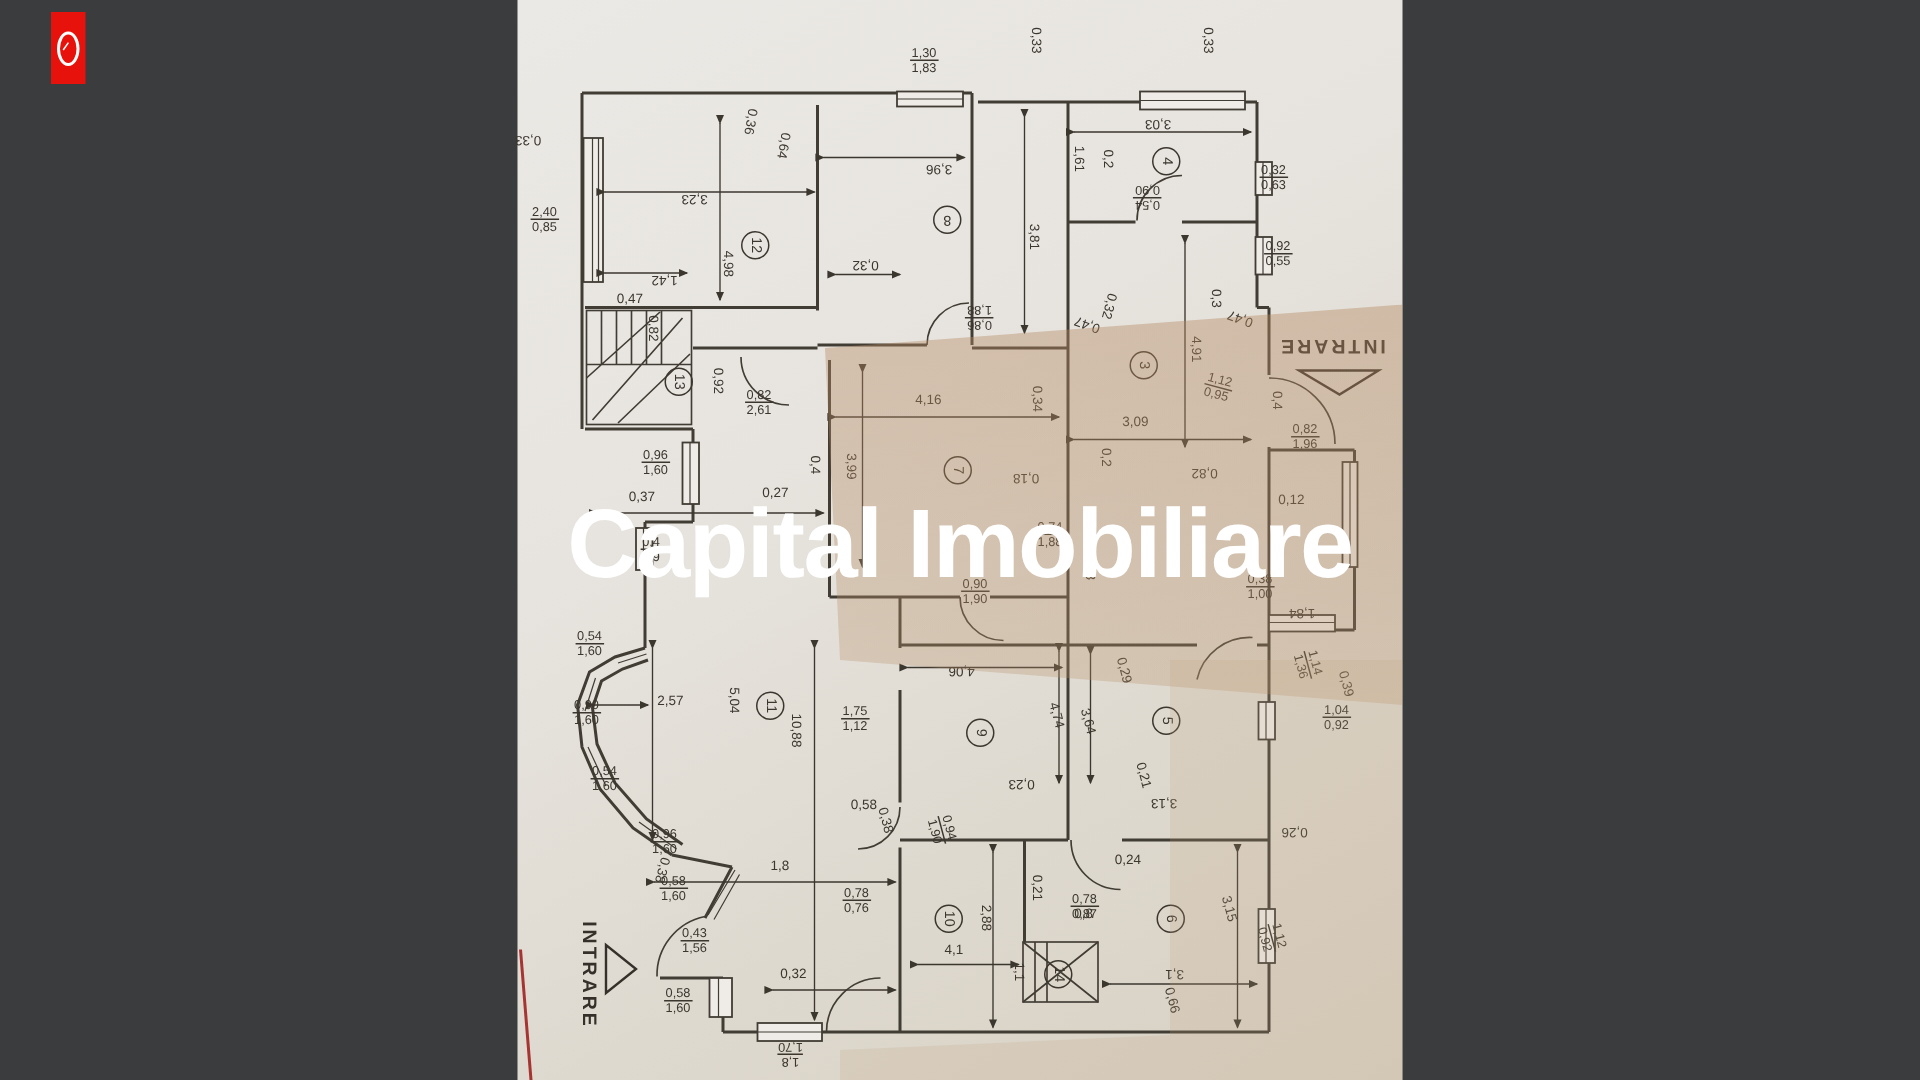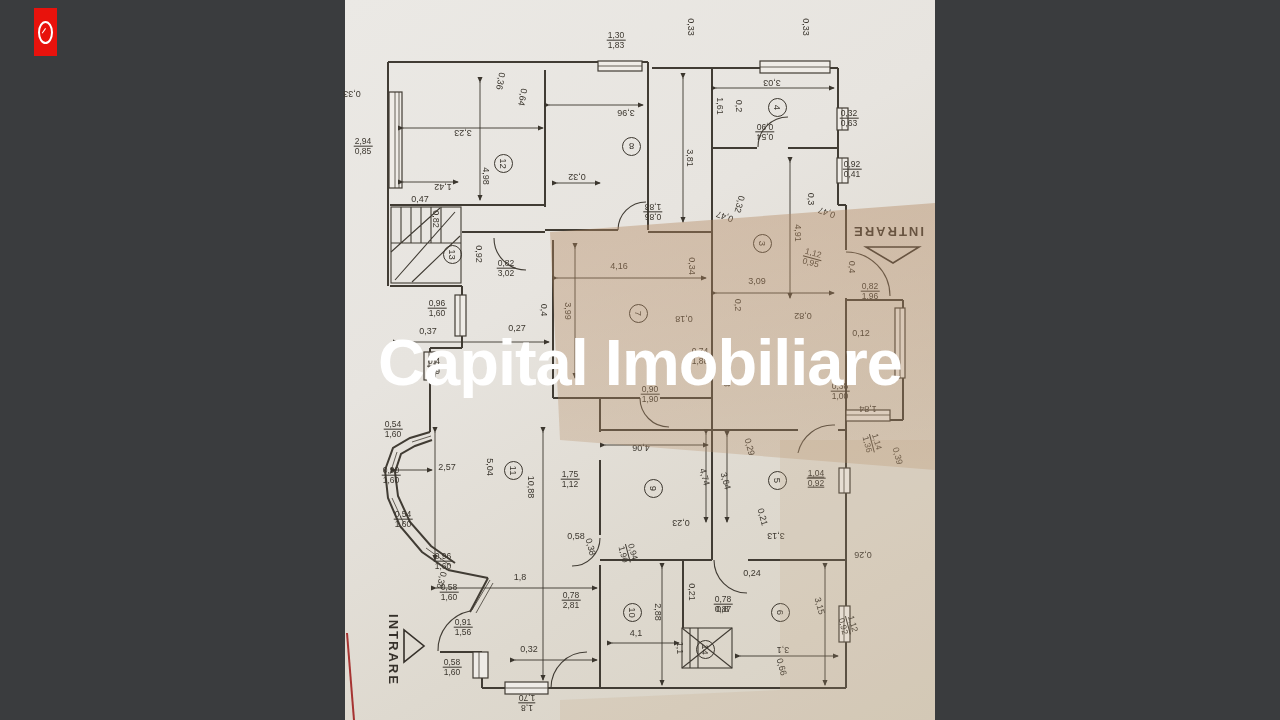--- a/index.html
+++ b/index.html
@@ -169,21 +169,21 @@
 
   <polygon points="866,247 919,247 893,263" fill="none" stroke="#35302a" stroke-width="1.6"></polygon>
   <polygon points="404,630 404,662 424,646" fill="none" stroke="#35302a" stroke-width="1.6"></polygon>
 
   <path d="M347,633 L354,720" stroke="#a63432" stroke-width="2" fill="none"></path>
 </svg>
 
 <div class="labels" id="labels">
     <div class="dim" style="left: 352px; top: 93px; transform: translate(-50%, -50%) rotate(180deg);">0,33</div>
     <div class="dim" style="left: 363px; top: 146px; transform: translate(-50%, -50%) rotate(0deg);">
-      <span class="nu">2,94</span>
+      <span class="nu">2,40</span>
       <span class="de">0,85</span>
     </div>
     <div class="dim" style="left: 690px; top: 27px; transform: translate(-50%, -50%) rotate(90deg);">0,33</div>
     <div class="dim" style="left: 616px; top: 40px; transform: translate(-50%, -50%) rotate(0deg);">
       <span class="nu">1,30</span>
       <span class="de">1,83</span>
     </div>
     <div class="dim" style="left: 805px; top: 27px; transform: translate(-50%, -50%) rotate(90deg);">0,33</div>
     <div class="dim" style="left: 500px; top: 81px; transform: translate(-50%, -50%) rotate(100deg);">0,36</div>
     <div class="dim" style="left: 522px; top: 97px; transform: translate(-50%, -50%) rotate(100deg);">0,64</div>
@@ -201,41 +201,41 @@
       <span class="de">0,63</span>
     </div>
     <div class="dim" style="left: 689px; top: 158px; transform: translate(-50%, -50%) rotate(90deg);">3,81</div>
     <div class="dim" style="left: 485px; top: 176px; transform: translate(-50%, -50%) rotate(90deg);">4,98</div>
     <div class="dim" style="left: 443px; top: 186px; transform: translate(-50%, -50%) rotate(180deg);">1,42</div>
     <div class="dim" style="left: 420px; top: 200px; transform: translate(-50%, -50%) rotate(0deg);">0,47</div>
     <div class="dim" style="left: 435px; top: 219px; transform: translate(-50%, -50%) rotate(90deg);">0,82</div>
     <div class="dim" style="left: 577px; top: 176px; transform: translate(-50%, -50%) rotate(180deg);">0,32</div>
     <div class="dim" style="left: 852px; top: 169px; transform: translate(-50%, -50%) rotate(0deg);">
       <span class="nu">0,92</span>
-      <span class="de">0,41</span>
+      <span class="de">0,55</span>
     </div>
     <div class="dim" style="left: 653px; top: 212px; transform: translate(-50%, -50%) rotate(180deg);">
       <span class="nu">0,86</span>
       <span class="de">1,88</span>
     </div>
     <div class="dim" style="left: 725px; top: 216px; transform: translate(-50%, -50%) rotate(200deg);">0,47</div>
     <div class="dim" style="left: 739px; top: 204px; transform: translate(-50%, -50%) rotate(105deg);">0,32</div>
     <div class="dim" style="left: 810px; top: 199px; transform: translate(-50%, -50%) rotate(90deg);">0,3</div>
     <div class="dim" style="left: 827px; top: 212px; transform: translate(-50%, -50%) rotate(200deg);">0,47</div>
     <div class="dim big" style="left: 888px; top: 231px; transform: translate(-50%, -50%) rotate(180deg); font-size: 13px;">INTRARE</div>
     <div class="dim" style="left: 851px; top: 267px; transform: translate(-50%, -50%) rotate(90deg);">0,4</div>
     <div class="dim" style="left: 870px; top: 291px; transform: translate(-50%, -50%) rotate(0deg);">
       <span class="nu">0,82</span>
       <span class="de">1,96</span>
     </div>
     <div class="dim" style="left: 861px; top: 334px; transform: translate(-50%, -50%) rotate(0deg);">0,12</div>
     <div class="dim" style="left: 478px; top: 254px; transform: translate(-50%, -50%) rotate(90deg);">0,92</div>
     <div class="dim" style="left: 506px; top: 268px; transform: translate(-50%, -50%) rotate(0deg);">
       <span class="nu">0,82</span>
-      <span class="de">3,02</span>
+      <span class="de">2,61</span>
     </div>
     <div class="dim" style="left: 619px; top: 267px; transform: translate(-50%, -50%) rotate(0deg);">4,16</div>
     <div class="dim" style="left: 691px; top: 266px; transform: translate(-50%, -50%) rotate(90deg);">0,34</div>
     <div class="dim" style="left: 797px; top: 233px; transform: translate(-50%, -50%) rotate(90deg);">4,91</div>
     <div class="dim" style="left: 812px; top: 258px; transform: translate(-50%, -50%) rotate(15deg);">
       <span class="nu">1,12</span>
       <span class="de">0,95</span>
     </div>
     <div class="dim" style="left: 757px; top: 282px; transform: translate(-50%, -50%) rotate(0deg);">3,09</div>
     <div class="dim" style="left: 437px; top: 308px; transform: translate(-50%, -50%) rotate(0deg);">
@@ -284,21 +284,21 @@
     </div>
     <div class="dim" style="left: 447px; top: 468px; transform: translate(-50%, -50%) rotate(0deg);">2,57</div>
     <div class="dim" style="left: 489px; top: 467px; transform: translate(-50%, -50%) rotate(90deg);">5,04</div>
     <div class="dim" style="left: 530px; top: 487px; transform: translate(-50%, -50%) rotate(90deg);">10,88</div>
     <div class="dim" style="left: 570px; top: 479px; transform: translate(-50%, -50%) rotate(0deg);">
       <span class="nu">1,75</span>
       <span class="de">1,12</span>
     </div>
     <div class="dim" style="left: 704px; top: 477px; transform: translate(-50%, -50%) rotate(75deg);">4,74</div>
     <div class="dim" style="left: 725px; top: 481px; transform: translate(-50%, -50%) rotate(75deg);">3,64</div>
-    <div class="dim" style="left: 816px; top: 478px; transform: translate(-50%, -50%) rotate(0deg); text-decoration: underline;">
+    <div class="dim" style="left: 891px; top: 478px; transform: translate(-50%, -50%) rotate(0deg);">
       <span class="nu">1,04</span>
       <span class="de">0,92</span>
     </div>
     <div class="dim" style="left: 403px; top: 519px; transform: translate(-50%, -50%) rotate(0deg);">
       <span class="nu">0,54</span>
       <span class="de">1,60</span>
     </div>
     <div class="dim" style="left: 681px; top: 522px; transform: translate(-50%, -50%) rotate(180deg);">0,23</div>
     <div class="dim" style="left: 762px; top: 517px; transform: translate(-50%, -50%) rotate(75deg);">0,21</div>
     <div class="dim" style="left: 776px; top: 535px; transform: translate(-50%, -50%) rotate(180deg);">3,13</div>
@@ -314,38 +314,38 @@
       <span class="de">1,60</span>
     </div>
     <div class="dim" style="left: 441px; top: 580px; transform: translate(-50%, -50%) rotate(105deg);">0,38</div>
     <div class="dim" style="left: 520px; top: 578px; transform: translate(-50%, -50%) rotate(0deg);">1,8</div>
     <div class="dim" style="left: 449px; top: 592px; transform: translate(-50%, -50%) rotate(0deg);">
       <span class="nu">0,58</span>
       <span class="de">1,60</span>
     </div>
     <div class="dim" style="left: 571px; top: 600px; transform: translate(-50%, -50%) rotate(0deg);">
       <span class="nu">0,78</span>
-      <span class="de">2,81</span>
+      <span class="de">0,76</span>
     </div>
     <div class="dim" style="left: 723px; top: 604px; transform: translate(-50%, -50%) rotate(0deg);">
       <span class="nu">0,78</span>
       <span class="de">0,87</span>
     </div>
     <div class="dim" style="left: 691px; top: 592px; transform: translate(-50%, -50%) rotate(90deg);">0,21</div>
     <div class="dim" style="left: 701px; top: 610px; transform: translate(-50%, -50%) rotate(0deg); padding-left: 43px;">0,8</div>
     <div class="dim" style="left: 752px; top: 574px; transform: translate(-50%, -50%) rotate(0deg);">0,24</div>
     <div class="dim" style="left: 657px; top: 612px; transform: translate(-50%, -50%) rotate(90deg);">2,88</div>
     <div class="dim" style="left: 819px; top: 606px; transform: translate(-50%, -50%) rotate(75deg);">3,15</div>
     <div class="dim" style="left: 848px; top: 625px; transform: translate(-50%, -50%) rotate(75deg);">
       <span class="nu">1,12</span>
       <span class="de">0,92</span>
     </div>
     <div class="dim big" style="left: 393px; top: 650px; transform: translate(-50%, -50%) rotate(90deg); font-size: 13px;">INTRARE</div>
     <div class="dim" style="left: 463px; top: 627px; transform: translate(-50%, -50%) rotate(0deg);">
-      <span class="nu">0,91</span>
+      <span class="nu">0,43</span>
       <span class="de">1,56</span>
     </div>
     <div class="dim" style="left: 636px; top: 634px; transform: translate(-50%, -50%) rotate(0deg);">4,1</div>
     <div class="dim" style="left: 679px; top: 648px; transform: translate(-50%, -50%) rotate(90deg);">1,1</div>
     <div class="dim" style="left: 783px; top: 649px; transform: translate(-50%, -50%) rotate(180deg);">3,1</div>
     <div class="dim" style="left: 529px; top: 650px; transform: translate(-50%, -50%) rotate(0deg);">0,32</div>
     <div class="dim" style="left: 781px; top: 667px; transform: translate(-50%, -50%) rotate(75deg);">0,66</div>
     <div class="dim" style="left: 452px; top: 667px; transform: translate(-50%, -50%) rotate(0deg);">
       <span class="nu">0,58</span>
       <span class="de">1,60</span>

